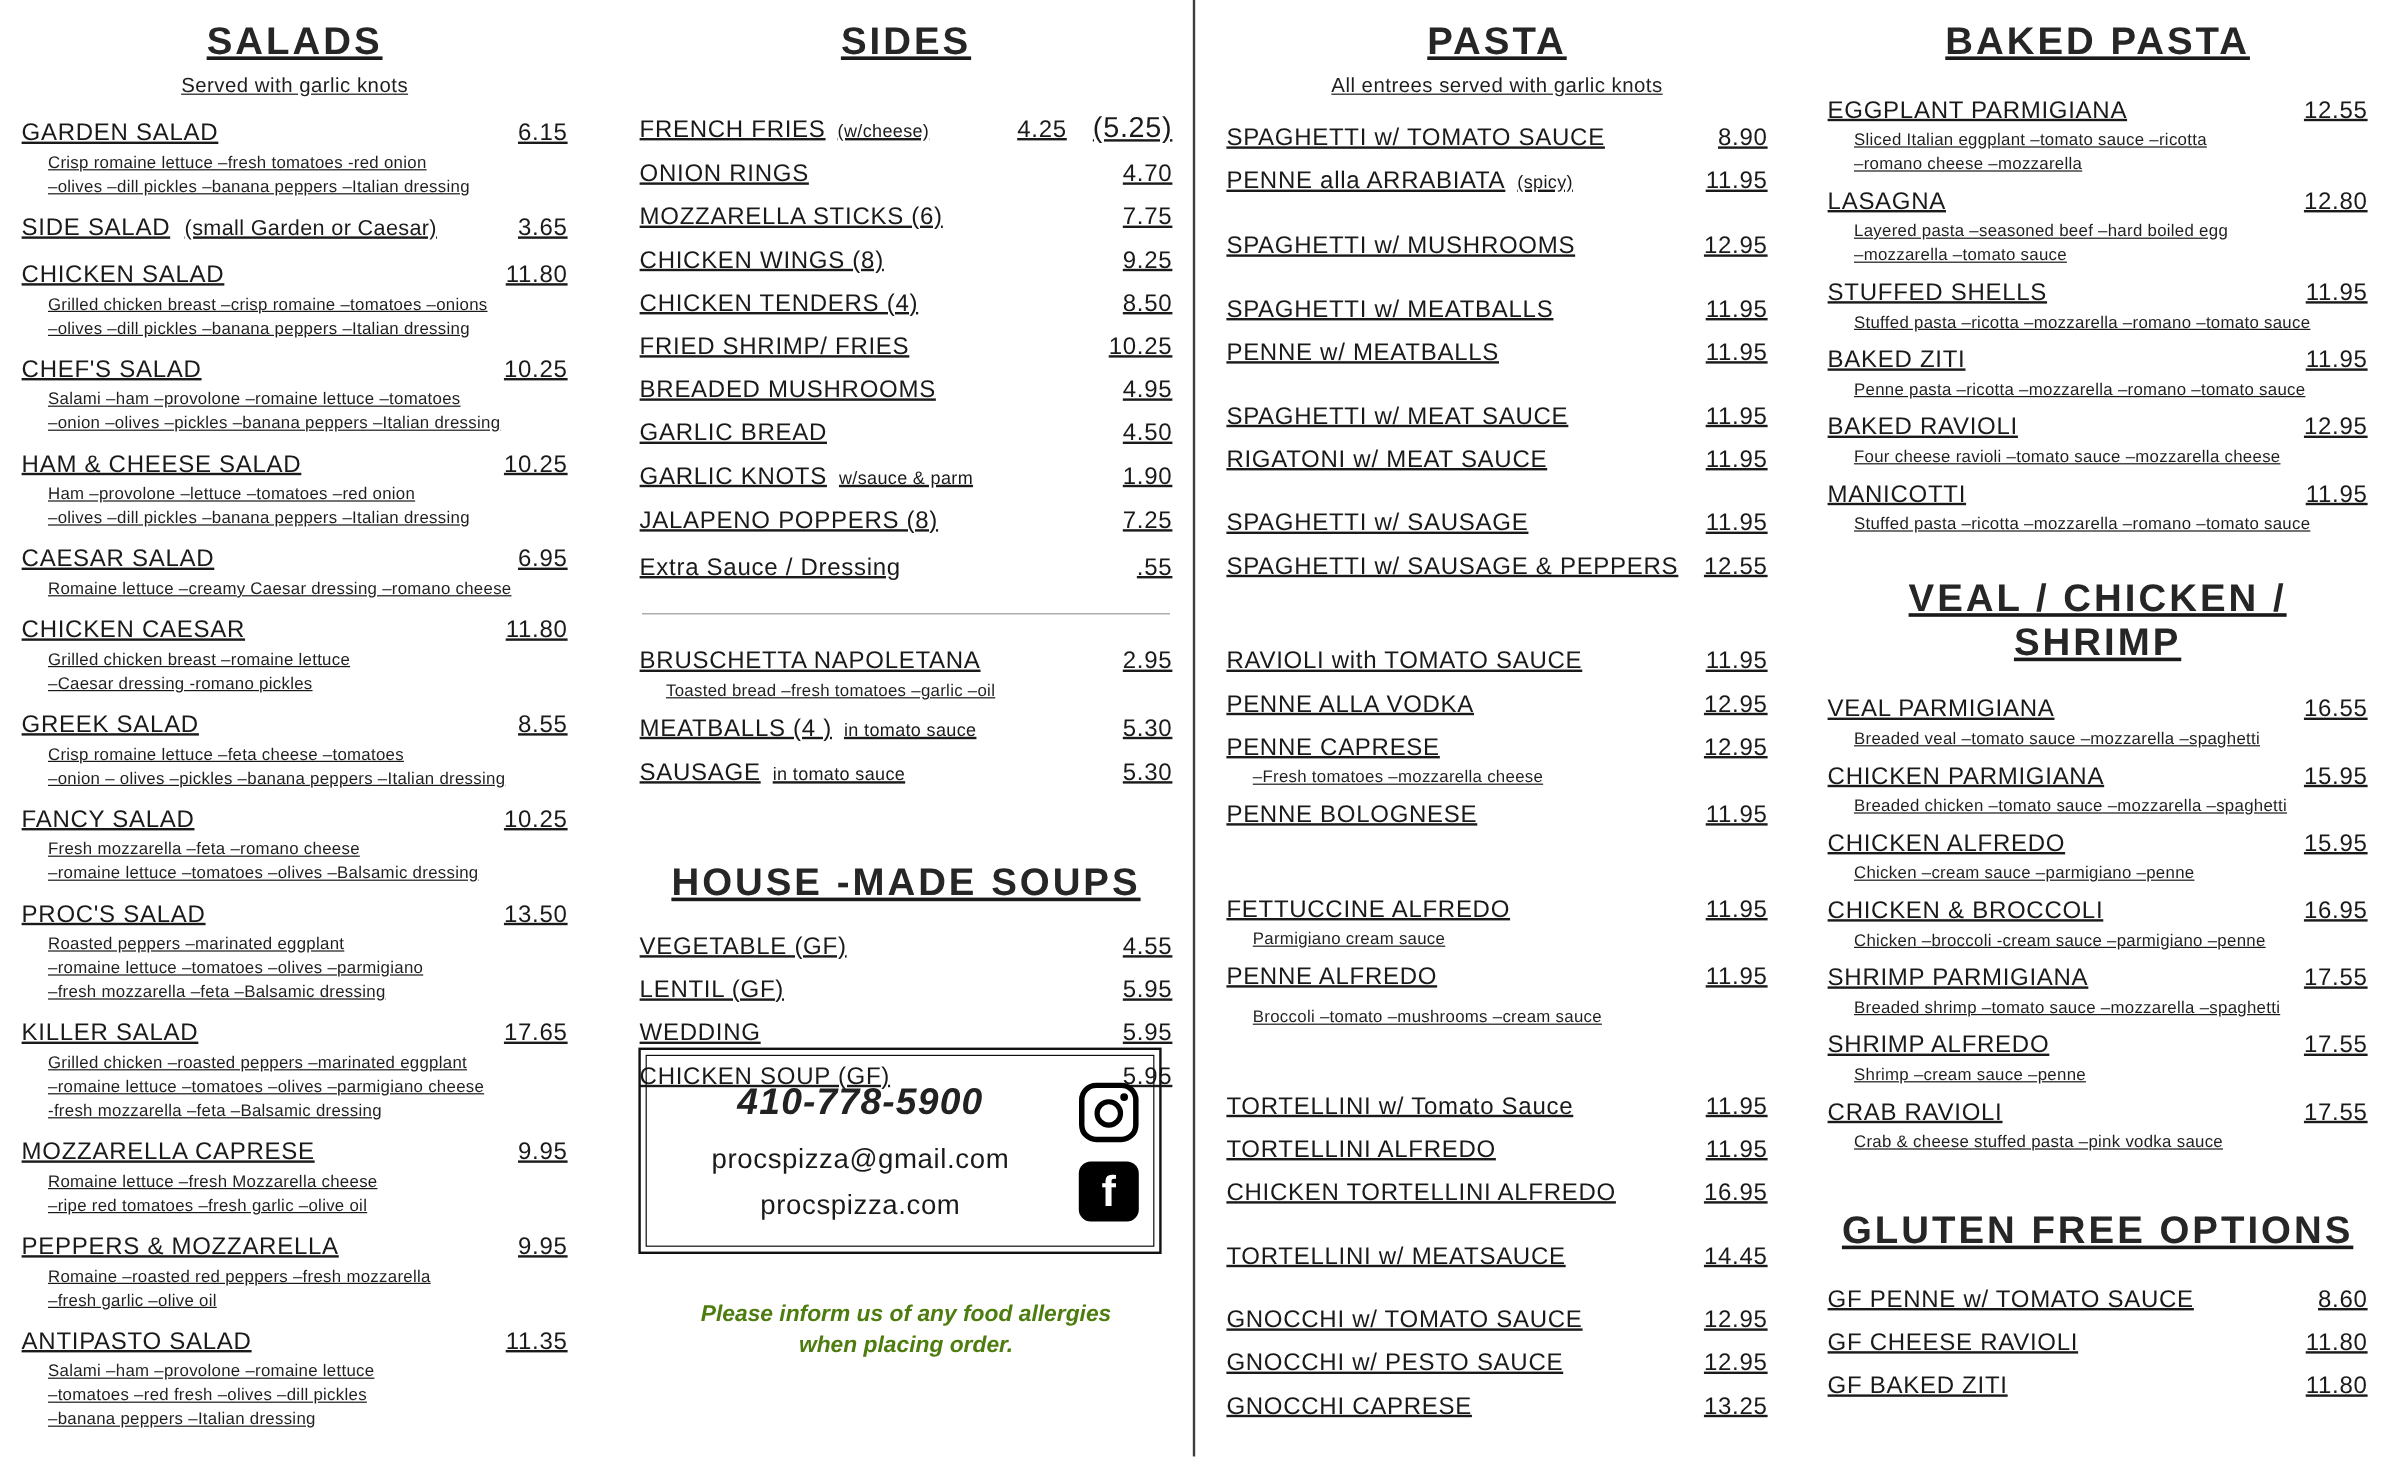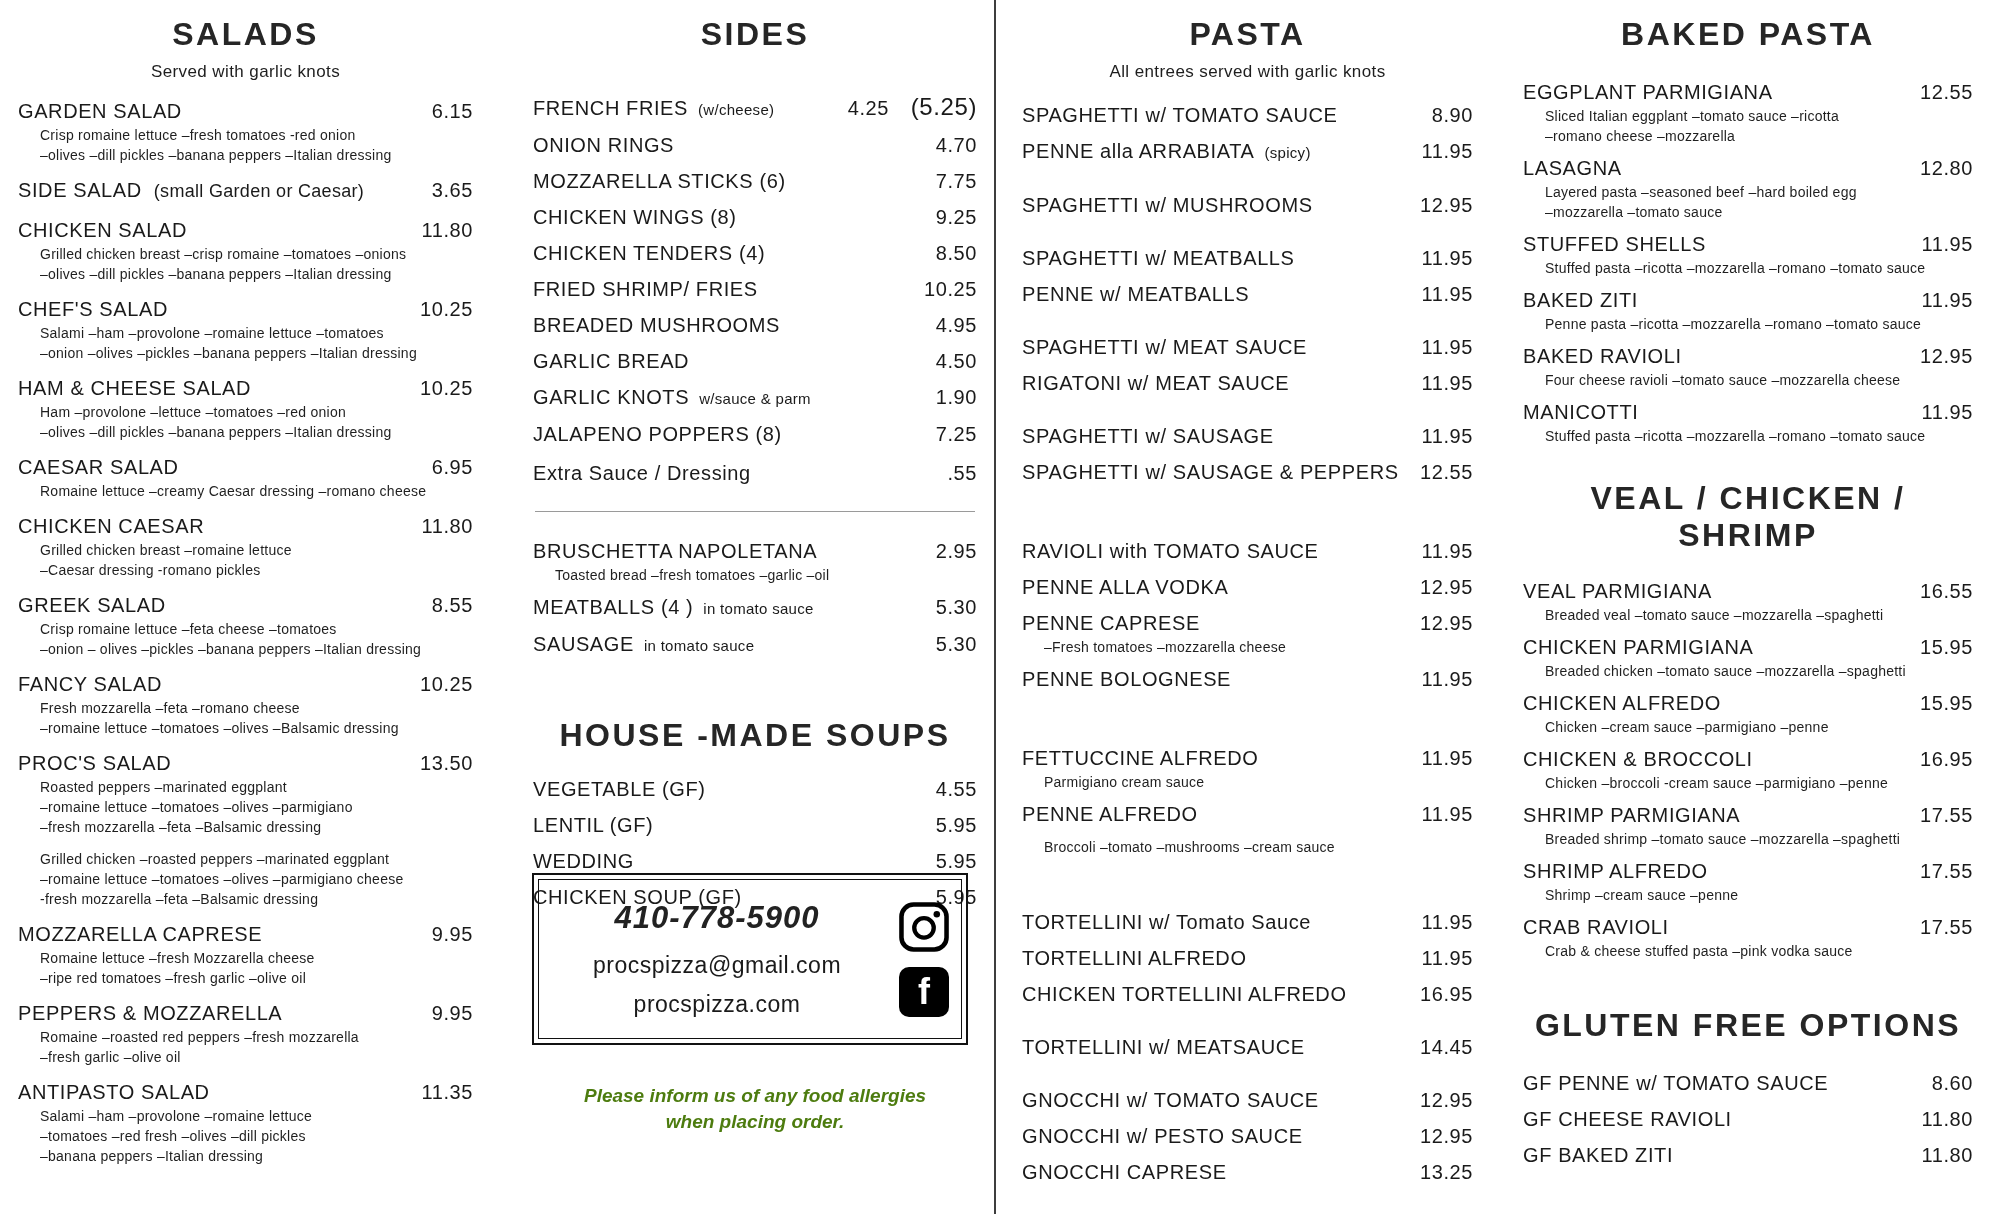--- a/index.html
+++ b/index.html
@@ -1,18 +1,18 @@
 <!DOCTYPE html>
 <html><head>
 <meta charset="utf-8">
 <style>
   html,body{margin:0;padding:0;background:#fff;}
   .page{position:relative;width:2000px;height:1214px;background:#ffffff;overflow:hidden;
         font-family:"Liberation Sans","DejaVu Sans",sans-serif;color:#1a1a1a;}
-  .col{position:absolute;top:16px;}
+  .col{position:absolute;top:16px;text-decoration:underline;}
   .divider{position:absolute;left:994px;top:0;width:2px;height:1214px;background:#3d3d3d;}
   .sec h1{margin:0;font-size:32px;font-weight:bold;text-align:center;letter-spacing:2.5px;color:#262626;}
   .sec .subtitle{text-align:center;font-size:17px;margin-top:9px;letter-spacing:.4px;color:#1e1e1e;}
   .items{margin-top:16px;}
   .sides-sec .items{margin-top:40px;}
   .pasta-sec .items{margin-top:20px;}
   .baked-sec .items{margin-top:26px;}
   .soups-sec{margin-top:58px;}
   .soups-sec .items{margin-top:22px;}
   .vcs-sec{margin-top:34px;}
@@ -168,20 +168,26 @@
       <span class="price">13.50</span>
 
     </div>
     <div class="descs">
               <div class="dline">Roasted peppers –marinated eggplant</div>
               <div class="dline">–romaine lettuce –tomatoes –olives –parmigiano</div>
               <div class="dline">–fresh mozzarella –feta –Balsamic dressing</div>
             </div>
   </div>
           <div class="item">
+    <div class="row">
+      <span class="iname"><span class="nm">KILLER SALAD</span></span>
+      <span class="fill"></span>
+      <span class="price">17.65</span>
+
+    </div>
     <div class="descs">
               <div class="dline">Grilled chicken –roasted peppers –marinated eggplant</div>
               <div class="dline">–romaine lettuce –tomatoes –olives –parmigiano cheese</div>
               <div class="dline">-fresh mozzarella –feta –Balsamic dressing</div>
             </div>
   </div>
           <div class="item">
     <div class="row">
       <span class="iname"><span class="nm">MOZZARELLA CAPRESE</span></span>
       <span class="fill"></span>

